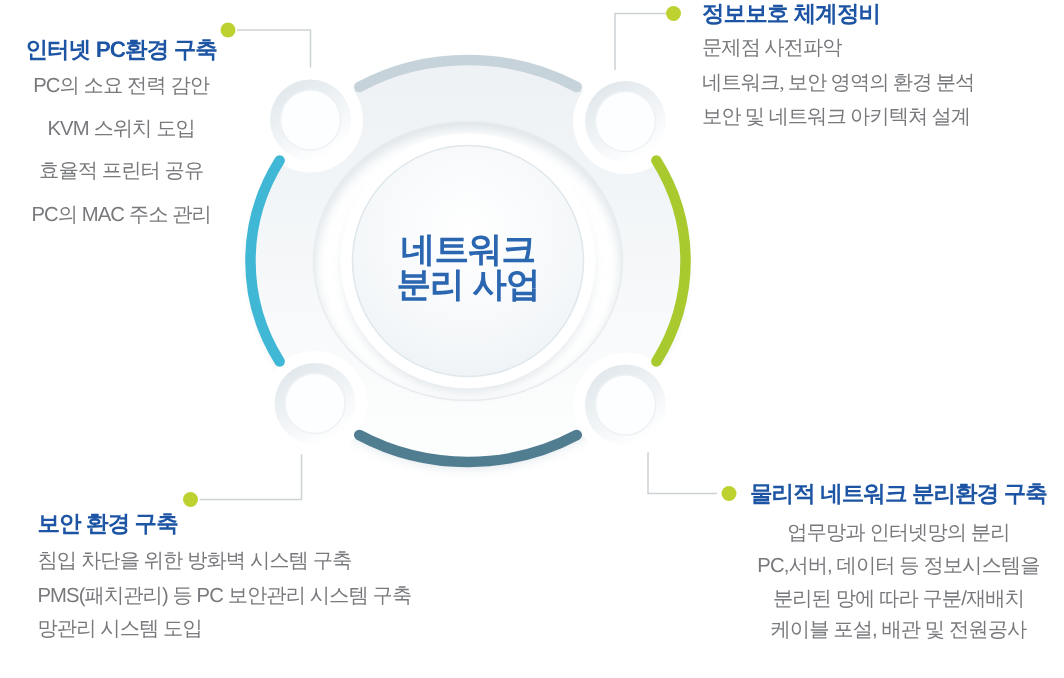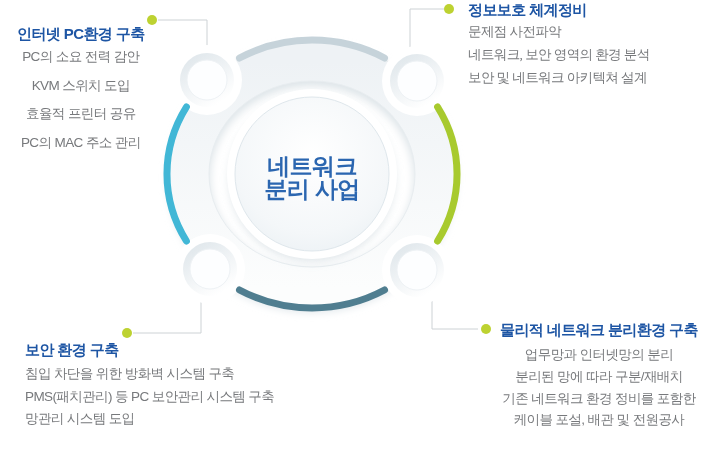--- a/index.html
+++ b/index.html
@@ -126,19 +126,19 @@
       <li>침입 차단을 위한 방화벽 시스템 구축</li>
       <li>PMS(패치관리) 등 PC 보안관리 시스템 구축</li>
       <li>망관리 시스템 도입</li>
     </ul>
   </div>
 
   <div class="block" id="blk-br">
     <div class="title">물리적 네트워크 분리환경 구축</div>
     <ul>
       <li>업무망과 인터넷망의 분리</li>
+      <li>PC,서버, 데이터 등 정보시스템을</li>
       <li>분리된 망에 따라 구분/재배치</li>
-      <li>기존 네트워크 환경 정비를 포함한</li>
       <li>케이블 포설, 배관 및 전원공사</li>
     </ul>
   </div>
 
 </div>
 
 </body></html>

